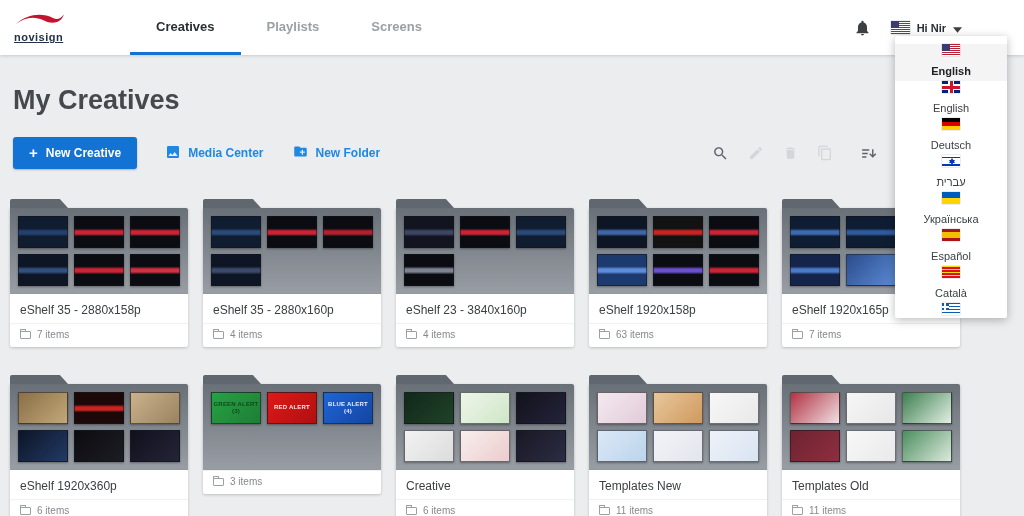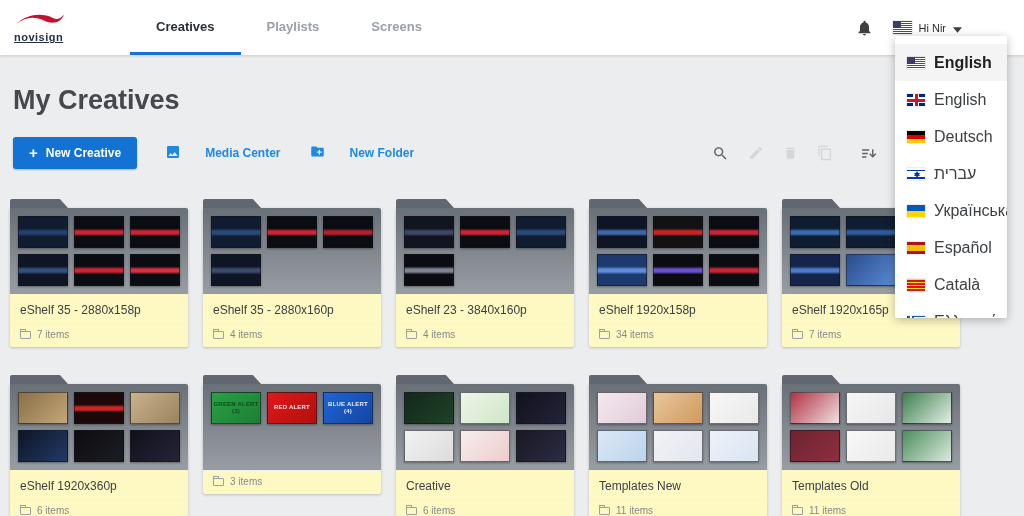--- a/index.html
+++ b/index.html
@@ -22,21 +22,21 @@
   .nav { display:flex; height:100%; margin-left:8px; }
   .nav-item {
     padding:0 26px; display:flex; align-items:center;
     font-size:13px; font-weight:bold; color:#9aa0a6; cursor:pointer;
     border-bottom:3px solid transparent; height:100%;
   }
   .nav-item.active { color:#2a2f33; border-bottom-color:#1273d4; }
   .topbar-right { margin-left:auto; display:flex; align-items:center; gap:20px; padding-right:62px; }
   .bell { cursor:pointer; display:flex; }
   .user-menu { display:flex; align-items:center; gap:7px; cursor:pointer; }
-  .user-name { font-size:11px; font-weight:normal; color:#2a2f33; }
+  .user-name { font-size:11px; font-weight:bold; color:#2a2f33; }
 
   
   .flag { width:19px; height:13px; display:inline-block; position:relative; box-shadow:0 0 1px rgba(0,0,0,.45); flex-shrink:0; overflow:hidden; }
   .flag-us { background:repeating-linear-gradient(to bottom,#b22234 0 1px,#fff 1px 2px); }
   .flag-us::before { content:''; position:absolute; top:0; left:0; width:8px; height:7px; background:#3c3b6e; }
   .flag-gb { background:
     linear-gradient(to bottom,transparent 5px,#cf142b 5px 8px,transparent 8px),
     linear-gradient(to right,transparent 8px,#cf142b 8px 11px,transparent 11px),
     linear-gradient(to bottom,transparent 3.5px,#fff 3.5px 9.5px,transparent 9.5px),
     linear-gradient(to right,transparent 6.5px,#fff 6.5px 12.5px,transparent 12.5px),
@@ -56,57 +56,57 @@
       linear-gradient(to bottom,transparent 2.5px,#fff 2.5px 4.5px,transparent 4.5px),
       linear-gradient(to right,transparent 2.5px,#fff 2.5px 4.5px,transparent 4.5px),
       #0d5eaf; }
 
   
   .lang-menu {
     position:absolute; top:36px; right:17px; width:112px; height:282px;
     background:#fff; border-radius:2px; box-shadow:0 2px 10px rgba(0,0,0,.28);
     padding:8px 0; overflow:hidden; z-index:10;
   }
-  .lang-item { display:flex; align-items:center; gap:9px; padding:0 12px; height:37px; font-size:16px; color:#3c4043; cursor:pointer; }
+  .lang-item { display:flex; align-items:center; gap:9px; padding:0 12px; height:37px; font-size:11px; color:#3c4043; cursor:pointer;flex-direction:column; }
   .lang-item .flag { width:18px; height:12px; }
   .lang-item.selected { font-weight:bold; color:#202124; background:#f4f4f4; }
 
   
   main { position:absolute; top:55px; left:0; right:0; }
   h1 { margin:30px 0 0 13px; font-size:27px; font-weight:700; color:#45494d; }
 
   .toolbar { margin:21px 13px 0; display:flex; align-items:center; }
   .btn-new {
     display:inline-flex; align-items:center; gap:8px;
     background:#1273d4; color:#fff; font-family:inherit;
     font-size:12px; font-weight:bold; padding:9px 16px;
     border:none; border-radius:3px; cursor:pointer; box-shadow:0 1px 2px rgba(0,0,0,.25);
   }
   .btn-new .plus { font-size:15px; font-weight:bold; line-height:10px; }
-  .link-btn { display:inline-flex; align-items:center; gap:24px; color:#1e88e5; font-size:12px; font-weight:bold; margin-left:28px; cursor:pointer;text-align:center; }
+  .link-btn { display:inline-flex; align-items:center; gap:7px; color:#1e88e5; font-size:12px; font-weight:bold; margin-left:28px; cursor:pointer;text-align:center; }
   .tool-icons { margin-left:auto; margin-right:134px; display:flex; align-items:center; gap:19px; }
   .tool-icon { display:flex; cursor:pointer; color:#5f6368; }
   .tool-icon.disabled { color:#d3d7da; }
   .tool-icon.sort { margin-left:8px; }
 
   
   .grid { margin:30px 0 0 10px; width:966px; display:flex; flex-wrap:wrap; gap:28px 15px; }
   .folder-card { width:178px; cursor:pointer; }
   .folder-tab { width:58px; height:9px; background:#61676e; clip-path:polygon(0 0,86% 0,100% 100%,0 100%); border-radius:2px 0 0 0; }
   .folder-body {
     height:86px; background:linear-gradient(to bottom,#6a7077,#989ea4);
     padding:8px; display:grid; grid-template-columns:repeat(3,1fr); grid-auto-rows:32px; gap:6px;
     border-radius:0 2px 0 0; box-shadow:0 1px 3px rgba(0,0,0,.25);
   }
   .thumb {
     height:32px; border:1px solid rgba(18,22,28,.6); box-shadow:0 1px 2px rgba(0,0,0,.35);
     display:flex; align-items:center; justify-content:center; overflow:hidden;
   }
   .thumb-label { font-size:6px; font-weight:bold; text-align:center; line-height:1.25; padding:1px; letter-spacing:.2px; }
-  .folder-foot { background:#fef9c3; border-radius:0 0 2px 2px; box-shadow:0 1px 3px rgba(0,0,0,.2); }
+  .folder-foot { background:#ffffff; border-radius:0 0 2px 2px; box-shadow:0 1px 3px rgba(0,0,0,.2); }
   .folder-name { font-size:12px; color:#3c4043; padding:9px 10px 6px; white-space:nowrap; overflow:hidden; }
   .folder-meta { display:flex; align-items:center; gap:6px; padding:5px 10px 7px; font-size:10px; color:#85898d; border-top:1px solid #f1f1f1; }
   .mini-folder { width:11px; height:8px; border:1px solid #9aa0a6; border-radius:1px; position:relative; display:inline-block; }
   .mini-folder::before { content:''; position:absolute; top:-3px; left:-1px; width:4px; height:2px; border:1px solid #9aa0a6; border-bottom:none; border-radius:1px 1px 0 0; }
 </style>
 </head>
 <body>
 
 <div class="topbar">
   <div class="logo">
@@ -287,21 +287,21 @@
           <div class="thumb" style="background: linear-gradient(rgb(18, 18, 18) 38%, rgb(204, 34, 34) 47%, rgb(204, 34, 34) 56%, rgb(18, 18, 18) 65%);"></div>
           <div class="thumb" style="background: linear-gradient(rgb(11, 11, 18) 38%, rgb(207, 34, 51) 47%, rgb(207, 34, 51) 56%, rgb(11, 11, 18) 65%);"></div>
           <div class="thumb" style="background: linear-gradient(rgb(28, 58, 110) 38%, rgb(94, 140, 216) 47%, rgb(94, 140, 216) 56%, rgb(28, 58, 110) 65%);"></div>
           <div class="thumb" style="background: linear-gradient(rgb(11, 11, 18) 38%, rgb(106, 79, 208) 47%, rgb(106, 79, 208) 56%, rgb(11, 11, 18) 65%);"></div>
           <div class="thumb" style="background: linear-gradient(rgb(11, 11, 18) 38%, rgb(207, 34, 51) 47%, rgb(207, 34, 51) 56%, rgb(11, 11, 18) 65%);"></div>
         </div>
         <div class="folder-foot">
           <div class="folder-name">eShelf 1920x158p</div>
           <div class="folder-meta">
             <span class="mini-folder"></span>
-            <span>34 items</span>
+            <span>63 items</span>
           </div>
         </div>
       </div>
       <div class="folder-card">
         <div class="folder-tab"></div>
         <div class="folder-body">
           <div class="thumb" style="background: linear-gradient(rgb(15, 29, 51) 38%, rgb(58, 106, 176) 47%, rgb(58, 106, 176) 56%, rgb(15, 29, 51) 65%);"></div>
           <div class="thumb" style="background: linear-gradient(rgb(15, 29, 51) 38%, rgb(46, 90, 158) 47%, rgb(46, 90, 158) 56%, rgb(15, 29, 51) 65%);"></div>
           <div class="thumb" style="background: linear-gradient(rgb(11, 11, 18) 38%, rgb(207, 34, 51) 47%, rgb(207, 34, 51) 56%, rgb(11, 11, 18) 65%);"></div>
           <div class="thumb" style="background: linear-gradient(rgb(21, 36, 74) 38%, rgb(74, 122, 200) 47%, rgb(74, 122, 200) 56%, rgb(21, 36, 74) 65%);"></div>

